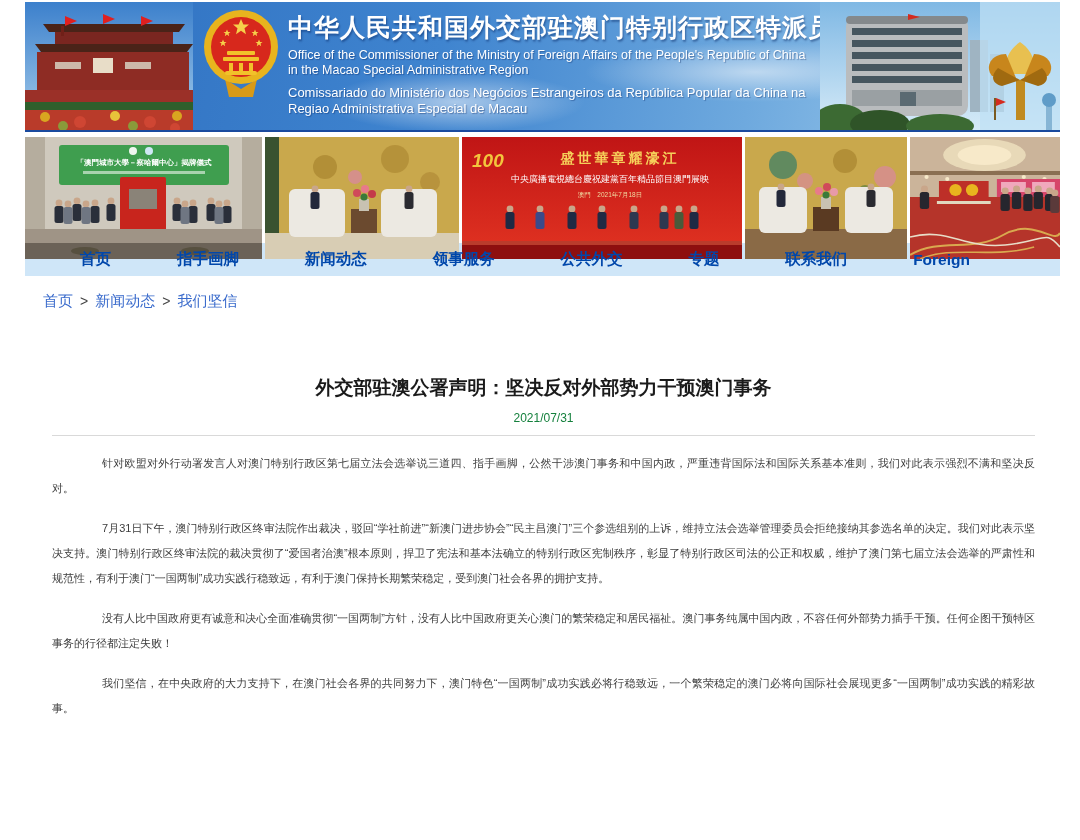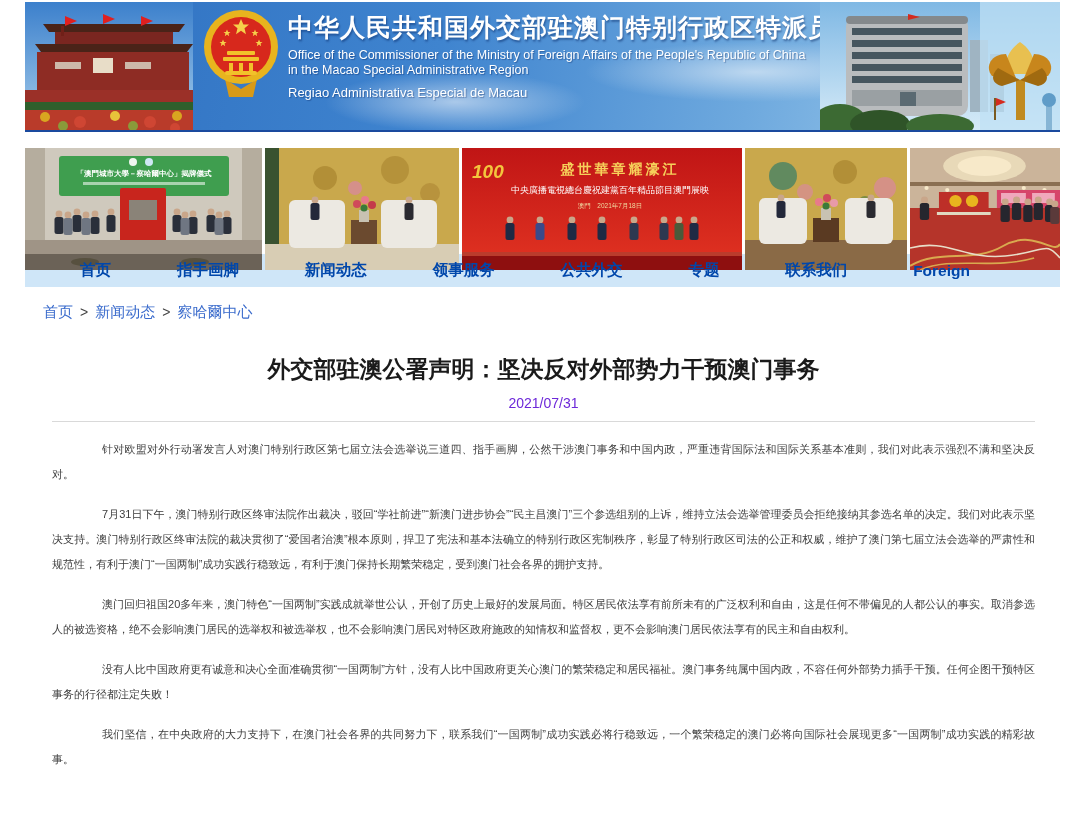--- a/index.html
+++ b/index.html
@@ -15,40 +15,40 @@
   .tiananmen { position:absolute; left:0; top:0; width:168px; height:130px; }
   .emblem    { position:absolute; left:176px; top:3px; width:80px; height:96px; }
   .titles    { position:absolute; left:263px; top:9px; color:#fff; white-space:nowrap; }
   .t-cn { font-size:25px; font-weight:bold; letter-spacing:1px; text-shadow:1px 2px 2px rgba(0,30,90,.45); }
   .t-en { font-size:12.5px; line-height:15px; margin-top:4px; text-shadow:1px 1px 1px rgba(0,30,90,.4); }
   .t-pt { font-size:13px;  line-height:16px; margin-top:7px; text-shadow:1px 1px 1px rgba(0,30,90,.4); }
   .building { position:absolute; right:0; top:0; width:240px; height:130px; }
   .banner svg, .thumb svg { display:block; width:100%; height:100%; }
 
   
-  .photo-strip { margin:16px 20px 0 25px; height:104px; display:flex; gap:3px; }
+  .photo-strip { margin:5px 20px 0 25px; height:104px; display:flex; gap:3px; }
   .thumb { height:122px; overflow:hidden; cursor:pointer; }
   .thumb1 { flex:0 0 237px; } .thumb2 { flex:0 0 194px; } .thumb3 { flex:0 0 280px; }
   .thumb4 { flex:0 0 162px; } .thumb5 { flex:1; }
 
   
   .mainnav { margin:2px 20px 0 25px; height:33px; background:#cfe6f8;
              display:flex; align-items:center; justify-content:space-between;
              padding:0 90px 0 55px; }
   .mainnav a { color:#0047ab; font-weight:bold; font-size:15.5px; text-decoration:none; }
 
   
   .breadcrumb { margin:16px 20px 0 43px; font-size:15px; color:#3a6bcc; }
   .breadcrumb a { color:#3a6bcc; text-decoration:none; }
   .breadcrumb .sep { color:#444; margin:0 7px; font-size:14px; }
 
   
   .article { margin:0 45px 0 52px; }
-  .article h1 { text-align:center; font-size:23px; color:#1a1a1a; margin-top:32px; font-weight:bold; }
-  .article .date { text-align:center; color:#6d28d9; font-size:14px; margin-top:10px; }
+  .article h1 { text-align:center; font-size:19px; color:#1a1a1a; margin-top:64px; font-weight:bold; }
+  .article .date { text-align:center; color:#15803d; font-size:12px; margin-top:10px; }
   .article hr { border:none; border-top:1px solid #d9d9d9; margin-top:10px; }
   .article p { font-size:11px; color:#3d3d3d; line-height:25px; text-indent:50px;
                margin-top:15px; text-align:justify; }
 </style>
 </head>
 <body>
 
 <svg width="0" height="0" style="position:absolute" aria-hidden="true">
   <defs>
     <g id="person">
@@ -121,20 +121,21 @@
       </svg>
     </div>
 
     <div class="titles">
       <div class="t-cn">中华人民共和国外交部驻澳门特别行政区特派员公署</div>
       <div class="t-en">
         <div>Office of the Commissioner of the Ministry of Foreign Affairs of the People's Republic of China</div>
         <div>in the Macao Special Administrative Region</div>
       </div>
       <div class="t-pt">
+        <div>Comissariado do Ministério dos Negócios Estrangeiros da República Popular da China na</div>
         <div>Regiao Administrativa Especial de Macau</div>
       </div>
     </div>
 
     <div class="building">
       <svg viewBox="0 0 240 130" preserveAspectRatio="none">
         <defs>
             <linearGradient id="sky2" x1="0" y1="0" x2="0" y2="1">
           <stop offset="0" stop-color="#7fb8e4"></stop>
               <stop offset="1" stop-color="#d8ecf8"></stop>
@@ -336,27 +337,26 @@
     <a href="#">指手画脚</a>
     <a href="#">新闻动态</a>
     <a href="#">领事服务</a>
     <a href="#">公共外交</a>
     <a href="#">专题</a>
     <a href="#">联系我们</a>
     <a href="#">Foreign</a>
   </nav>
 
   <div class="breadcrumb">
-    <a href="#">首页</a><span class="sep">&gt;</span><a href="#">新闻动态</a><span class="sep">&gt;</span><a href="#">察哈爾中心</a>
+    <a href="#">首页</a><span class="sep">&gt;</span><a href="#">新闻动态</a><span class="sep">&gt;</span><a href="#">我们坚信</a>
   </div>
 
   <main class="article">
     <h1>外交部驻澳公署声明：坚决反对外部势力干预澳门事务</h1>
     <div class="date">2021/07/31</div>
     <hr>
     <p>针对欧盟对外行动署发言人对澳门特别行政区第七届立法会选举说三道四、指手画脚，公然干涉澳门事务和中国内政，严重违背国际法和国际关系基本准则，我们对此表示强烈不满和坚决反对。</p>
     <p>7月31日下午，澳门特别行政区终审法院作出裁决，驳回“学社前进”“新澳门进步协会”“民主昌澳门”三个参选组别的上诉，维持立法会选举管理委员会拒绝接纳其参选名单的决定。我们对此表示坚决支持。澳门特别行政区终审法院的裁决贯彻了“爱国者治澳”根本原则，捍卫了宪法和基本法确立的特别行政区宪制秩序，彰显了特别行政区司法的公正和权威，维护了澳门第七届立法会选举的严肃性和规范性，有利于澳门“一国两制”成功实践行稳致远，有利于澳门保持长期繁荣稳定，受到澳门社会各界的拥护支持。</p>
-    <p>澳门回归祖国20多年来，澳门特色“一国两制”实践成就举世公认，开创了历史上最好的发展局面。特区居民依法享有前所未有的广泛权利和自由，这是任何不带偏见的人都公认的事实。取消参选人的被选资格，绝不会影响澳门居民的选举权和被选举权，也不会影响澳门居民对特区政府施政的知情权和监督权，更不会影响澳门居民依法享有的民主和自由权利。</p>
     <p>没有人比中国政府更有诚意和决心全面准确贯彻“一国两制”方针，没有人比中国政府更关心澳门的繁荣稳定和居民福祉。澳门事务纯属中国内政，不容任何外部势力插手干预。任何企图干预特区事务的行径都注定失败！</p>
-    <p>我们坚信，在中央政府的大力支持下，在澳门社会各界的共同努力下，联系我们“一国两制”成功实践必将行稳致远，一个繁荣稳定的澳门必将向国际社会展现更多“一国两制”成功实践的精彩故事。</p>
+    <p>我们坚信，在中央政府的大力支持下，在澳门社会各界的共同努力下，澳门特色“一国两制”成功实践必将行稳致远，一个繁荣稳定的澳门必将向国际社会展现更多“一国两制”成功实践的精彩故事。</p>
   </main>
 
 </div>
 
 </body></html>

